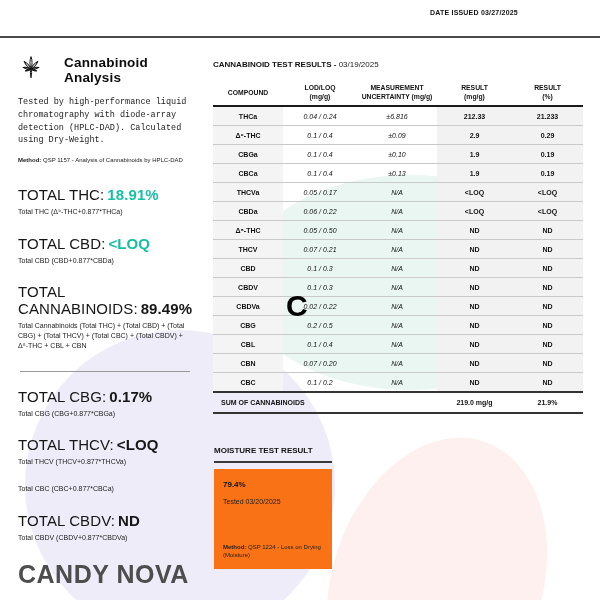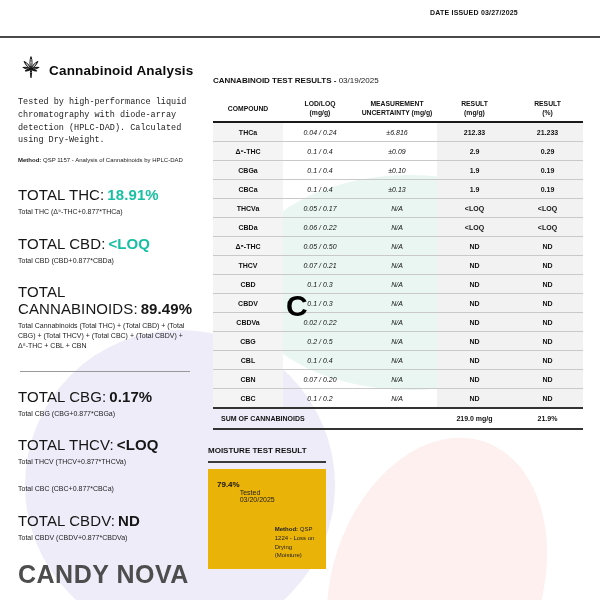--- a/index.html
+++ b/index.html
@@ -10,58 +10,58 @@
   .blob{position:absolute;border-radius:50%;}
   .blob-mint{left:240px;top:175px;width:340px;height:215px;background:#e9f6f1;}
   .blob-purple{left:25px;top:330px;width:310px;height:310px;background:#efecf9;}
   .blob-pink{left:332px;top:434px;width:210px;height:300px;background:#fdf0ee;transform:rotate(18deg);}
 
   .date-issued{position:absolute;left:430px;top:9px;font-size:7px;font-weight:700;letter-spacing:.2px;color:#111;}
   .top-rule{position:absolute;left:0;top:36px;width:600px;height:2px;background:#4a4a4a;}
 
   
   .left-col{position:absolute;left:18px;top:56px;width:176px;}
-  .brand{display:flex;align-items:center;gap:5px;height:28px;}
+  .brand{display:flex;align-items:center;gap:20px;height:28px;}
   .brand-title{font-size:13.5px;font-weight:700;color:#0b0b0b;letter-spacing:.2px;}
   .description{margin-top:12px;font-size:8.5px;line-height:1.5;color:#1c1c1c;font-family:Liberation Mono, monospace;}
   .method-line{margin-top:9px;font-size:6px;color:#222;line-height:1.4;}
   .method-line .m-label{font-weight:700;}
 
   .totals-primary{margin-top:22px;}
   .total-block{margin-bottom:17px;}
   .total-line{font-size:15px;font-weight:500;color:#161616;letter-spacing:.1px;}
   .total-line .t-value{font-weight:600;margin-left:3px;}
   .total-line .t-value.accent{color:#17bfa3;}
   .t-sub{margin-top:4px;font-size:7px;color:#222;line-height:1.45;}
   .left-divider{width:170px;height:1px;background:#999;margin:20px 0 16px 2px;}
   .product-name{margin-top:12px;font-size:25px;font-weight:800;color:#4d4d4d;letter-spacing:.5px;}
 
   
-  .right-col{position:absolute;left:213px;top:76px;width:370px;}
+  .right-col{position:absolute;left:213px;top:60px;width:370px;}
   .table-title{font-size:8px;color:#111;}
   .table-title .tt-prefix{font-weight:700;}
   .table-title .tt-date{font-weight:400;color:#222;}
   table.results{margin-top:10px;width:370px;border-collapse:collapse;table-layout:fixed;}
   table.results th{font-size:6.8px;font-weight:700;color:#111;text-align:center;vertical-align:middle;
     padding:4px 2px;border-bottom:2px solid #1a1a1a;line-height:1.35;background:transparent;}
   table.results td{font-size:7px;height:14px;padding:2px 3px;border-bottom:1px solid #c9c9c9;
     text-align:center;vertical-align:middle;color:#111;}
   td.c-compound{font-weight:700;text-align:left;padding-left:8px;background:#f4f4f4;}
   td.c-lod,td.c-unc{font-style:italic;color:#222;background:transparent;}
   td.c-mg,td.c-pct{font-weight:700;background:#f2f2f2;}
   tr.sum-row td{border-top:2px solid #333;border-bottom:2px solid #333;background:transparent;
     font-weight:700;height:15px;}
   tr.sum-row td.sum-label{text-align:left;padding-left:8px;}
 
   
-  .moisture{position:absolute;left:208px;top:446px;width:120px;}
+  .moisture{position:absolute;left:214px;top:446px;width:120px;}
   .moisture-title{font-size:8px;font-weight:700;color:#111;}
   .moisture-rule{margin-top:6px;width:118px;height:2px;background:#3a3a3a;}
-  .moisture-box{margin-top:6px;width:118px;height:100px;background:#eab308;box-sizing:border-box;
-    padding:11px 9px 9px 9px;display:flex;flex-direction:row;}
+  .moisture-box{margin-top:6px;width:118px;height:100px;background:#f97316;box-sizing:border-box;
+    padding:11px 9px 9px 9px;display:flex;flex-direction:column;}
   .moisture-value{font-size:8px;font-weight:700;color:#111;}
   .moisture-tested{margin-top:9px;font-size:7px;color:#222;}
   .moisture-method{margin-top:auto;font-size:6px;color:#222;line-height:1.45;}
   .moisture-method .m-label{font-weight:700;}
 
   .watermark-c{position:absolute;left:286px;top:291px;font-size:30px;font-weight:600;
     line-height:1;color:#000;}
 </style>
 </head>
 <body>

